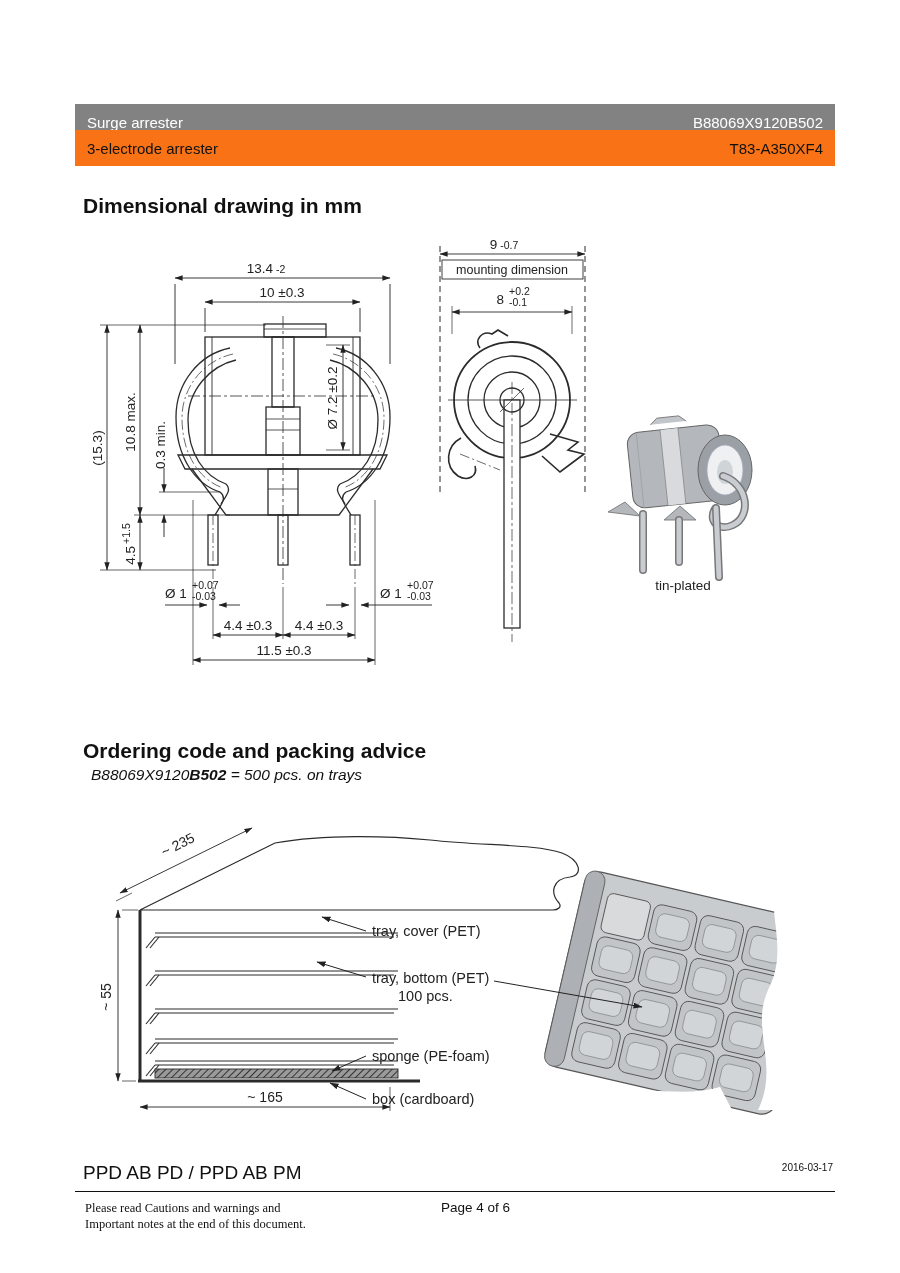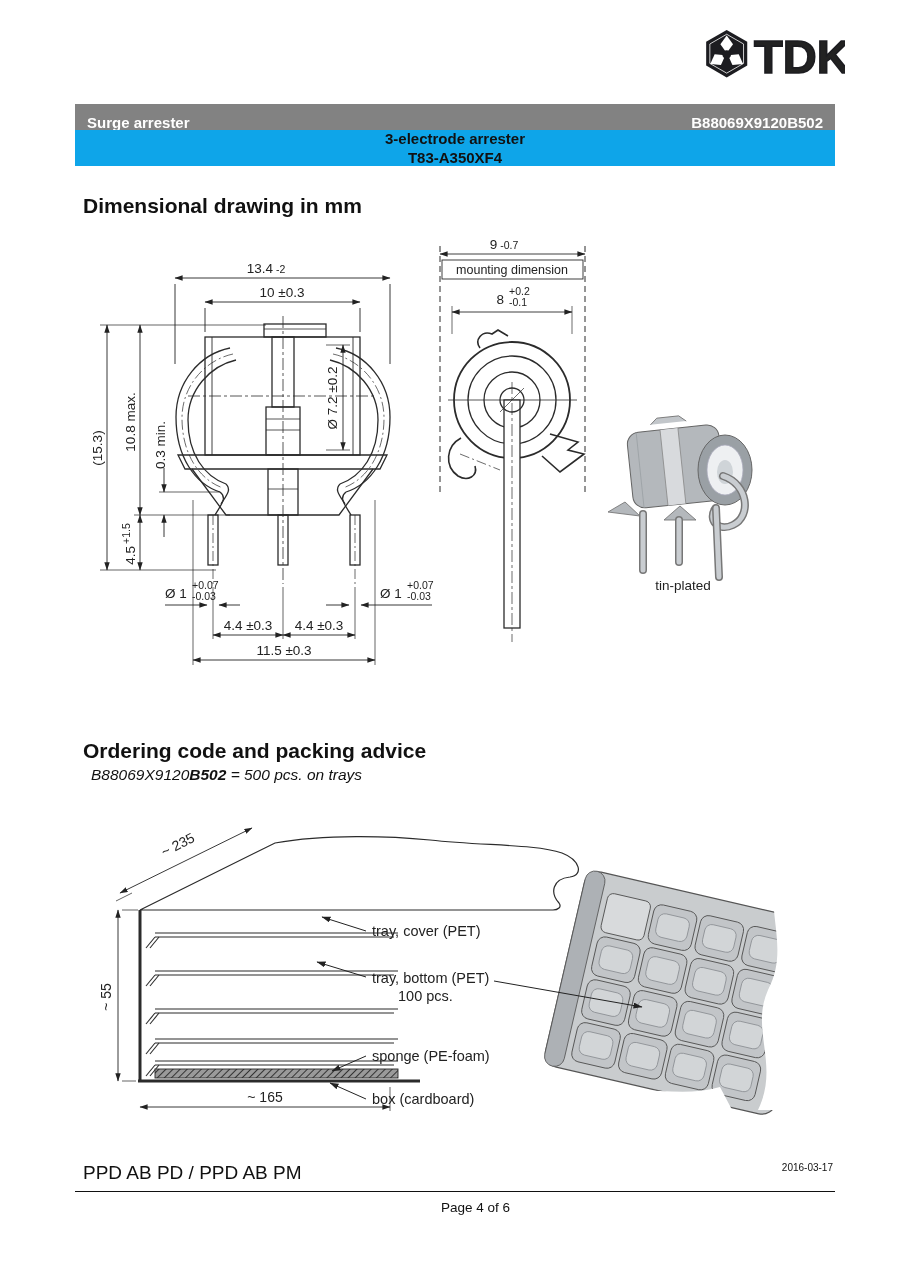--- a/index.html
+++ b/index.html
@@ -2,53 +2,40 @@
 <html><head>
 <meta charset="utf-8">
 <style>
   html,body{margin:0;padding:0;background:#fff;}
   .page{position:relative;width:900px;height:1273px;background:#fff;overflow:hidden;
         font-family:"Liberation Sans",sans-serif;color:#1a1a1a;}
   .abs{position:absolute;}
   
   .bar{position:absolute;left:75px;width:760px;height:36px;display:flex;
        align-items:center;justify-content:space-between;box-sizing:border-box;
-       padding:0 12px;font-size:15px;font-weight:bold;}
+       padding:0 12px;font-size:15px;font-weight:normal;}
   .bar1{top:104px;background:#828282;color:#ffffff;}
-  .bar2{top:130px;background:#0ea5e9;color:#111;flex-direction:column;}
+  .bar2{top:130px;background:#f97316;color:#111;}
   .section-title{position:absolute;left:83px;font-size:21px;font-weight:bold;color:#111;}
   .ordering-code{position:absolute;left:83px;top:766px;font-size:15.5px;font-style:italic;color:#111;margin-left:8px;}
   .ordering-code b{font-weight:bold;}
   svg text{font-family:"Liberation Sans",sans-serif;fill:#222;}
   .footer-line{position:absolute;left:75px;top:1191px;width:760px;height:0;
                border-top:1.6px solid #111;}
   .footer-dept{position:absolute;left:83px;top:1162px;font-size:19px;color:#111;}
   .footer-date{position:absolute;right:67px;top:1162px;font-size:10px;color:#111;}
   .footer-caution{position:absolute;left:85px;top:1200px;font-size:12.5px;line-height:16px;
                   font-family:"Liberation Serif",serif;color:#111;}
   .footer-page{position:absolute;left:425px;top:1200px;font-size:13.5px;color:#111;margin-left:16px;}
 </style>
 </head>
 <body>
 
 <div class="page">
 
-  <div class="abs" style="left:700px;top:28px;width:145px;height:52px;">
-    <svg width="145" height="52" viewBox="0 0 145 52">
-      <g transform="translate(3,2) scale(0.79)">
-        <path d="M30,0 L56,15 L56,45 L30,60 L4,45 L4,15 Z" fill="#1c1c20"></path>
-        <path d="M30,7 L38,18 L30,29 L22,18 Z" fill="#ffffff"></path>
-        <path d="M30,7 L38,18 L30,29 L22,18 Z" fill="#ffffff" transform="rotate(120 30 31)"></path>
-        <path d="M30,7 L38,18 L30,29 L22,18 Z" fill="#ffffff" transform="rotate(240 30 31)"></path>
-        <circle cx="30" cy="31" r="5.5" fill="#1c1c20"></circle>
-        <path d="M30,0 L56,15 L56,45 L30,60 L4,45 L4,15 Z" fill="none" stroke="#ffffff" stroke-width="1.2" transform="translate(30,30) scale(0.82) translate(-30,-30)"></path>
-      </g>
-      <text x="54" y="45" font-size="47" font-weight="bold" letter-spacing="0" fill="#1c1c20" stroke="#1c1c20" stroke-width="1.6">TDK</text>
-    </svg>
-  </div>
 
   <div class="bar bar1">
     <span>Surge arrester</span>
     <span>B88069X9120B502</span>
   </div>
   <div class="bar bar2">
     <span>3-electrode arrester</span>
     <span>T83-A350XF4</span>
   </div>
 
@@ -339,15 +326,19 @@
       <text x="292" y="168">tray, bottom (PET)</text>
       <text x="318" y="186">100 pcs.</text>
       <text x="292" y="246">sponge (PE-foam)</text>
       <text x="292" y="289">box (cardboard)</text>
     </g>
   </svg>
 
   <div class="footer-dept">PPD AB PD / PPD AB PM</div>
   <div class="footer-date">2016-03-17</div>
   <div class="footer-line"></div>
+  <div class="footer-caution">
+    <div>Please read Cautions and warnings and</div>
+    <div>Important notes at the end of this document.</div>
+  </div>
   <div class="footer-page">Page 4 of 6</div>
 
 </div>
 
 </body></html>

